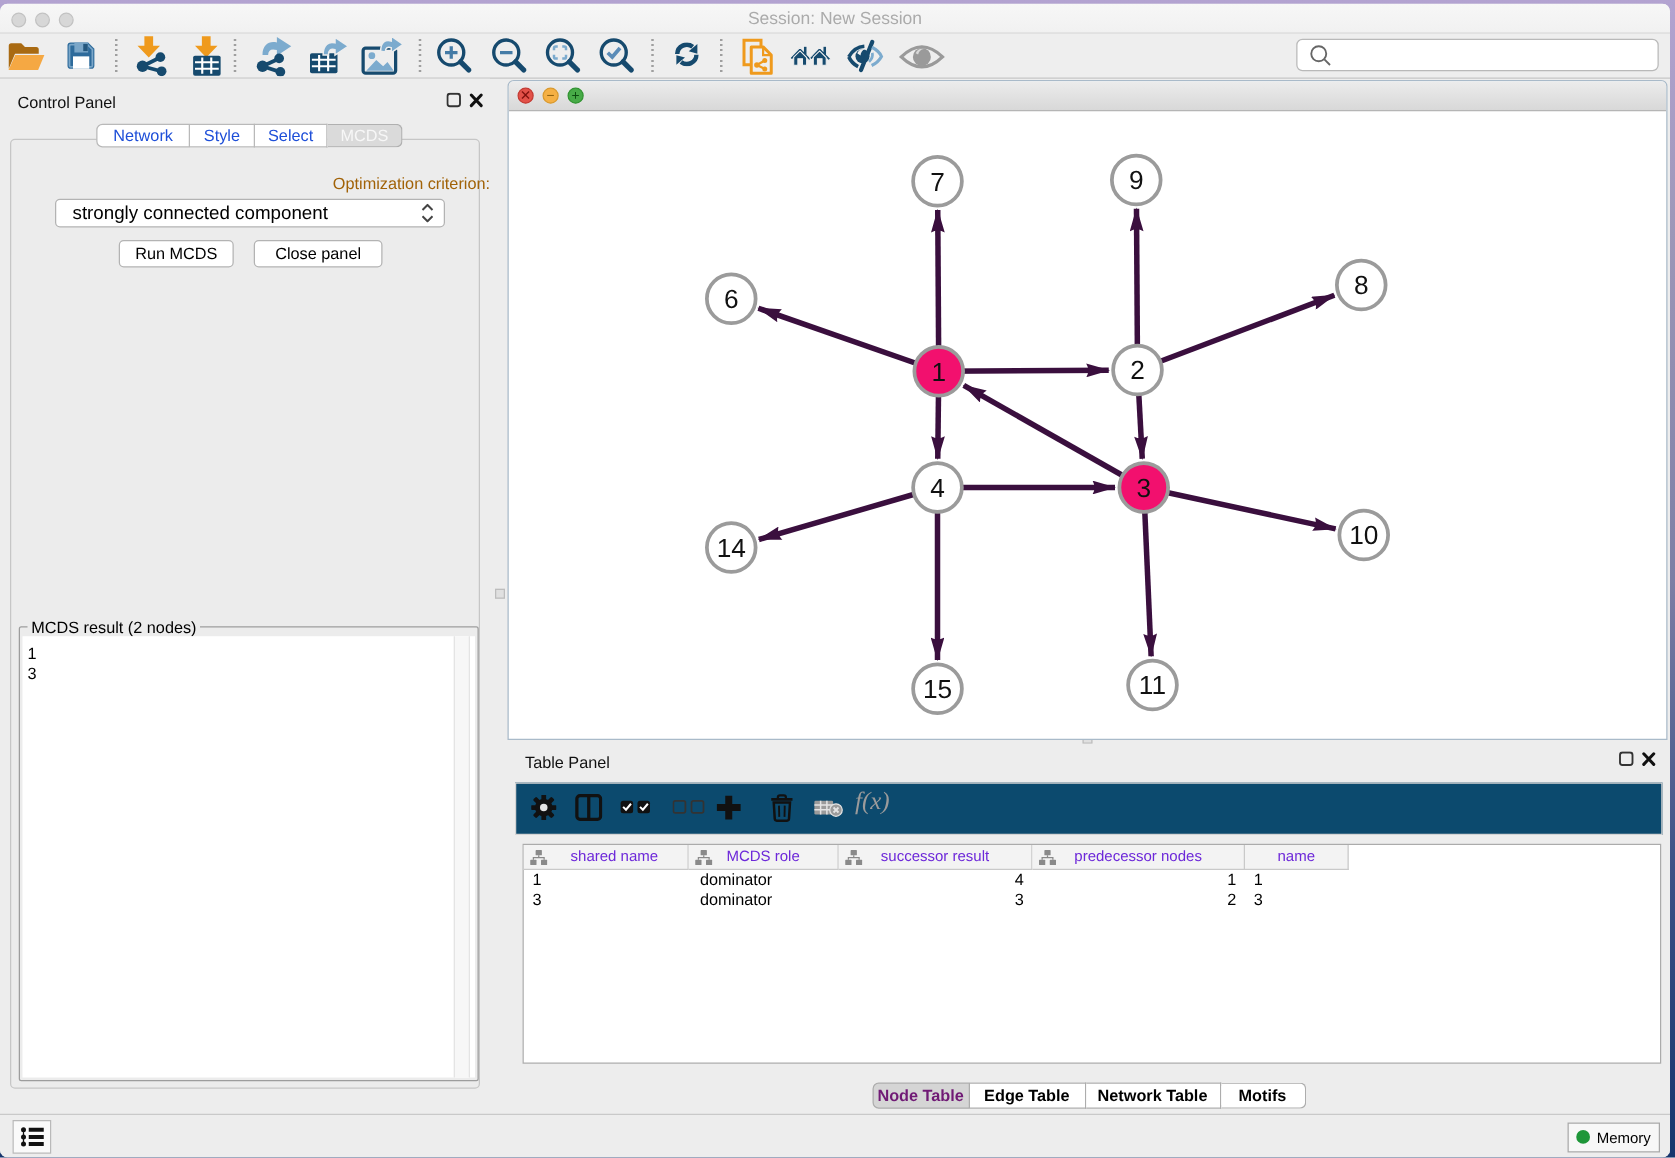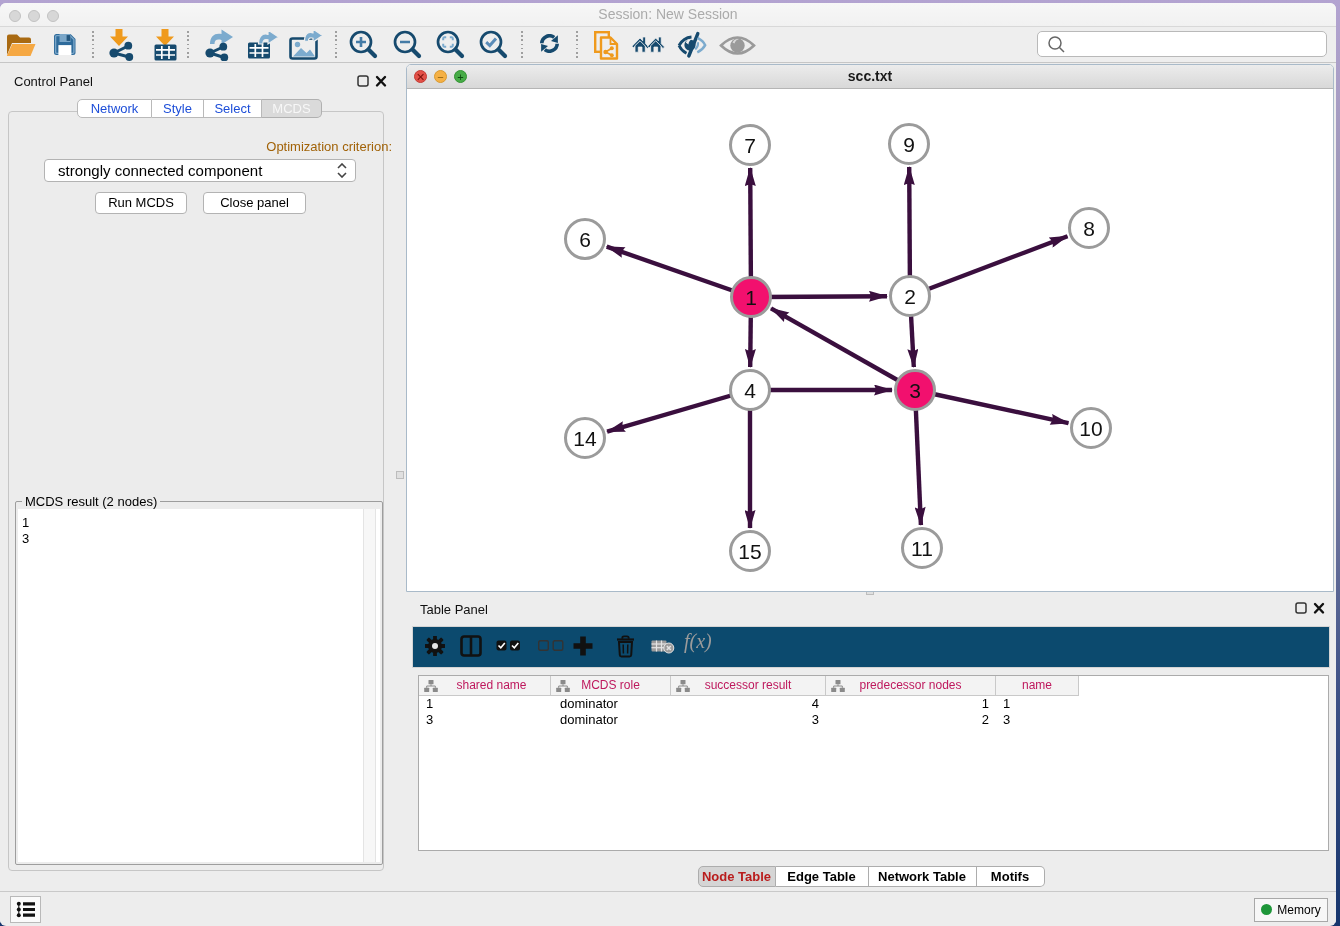--- a/index.html
+++ b/index.html
@@ -73,21 +73,21 @@
   .tl2 { position:absolute; top:5px; width:13px; height:13px; border-radius:50%; font-size:11px;
          text-align:center; line-height:13px; }
   .tablepanel { position:absolute; left:406px; top:592px; width:930px; height:296px; background:#ededed; }
   .tp-title { position:absolute; left:14px; top:7px; font-size:13px; color:#111; }
   .tp-toolbar { position:absolute; left:6px; top:31px; right:6px; height:42px; background:#0c4a6e;
                 border:1px solid #d4d4d4; }
   .tableview { position:absolute; left:12px; top:80px; width:911px; height:176px; background:#fff;
                border:1px solid #ababab; }
   .thead { position:absolute; left:0; top:0; height:20px; background:#f3f3f3;
            border-right:1px solid #c9c9c9; border-bottom:1px solid #c9c9c9;
-           font-size:12px; color:#be185d; text-align:center; line-height:19px; }
+           font-size:12px; color:#6d28d9; text-align:center; line-height:19px; }
   .trow { position:absolute; font-size:13px; color:#000; height:16px; line-height:16px; }
   .btabs { position:absolute; top:271px; left:0; width:100%; text-align:center; }
   .btab { display:inline-block; vertical-align:top; height:21px; line-height:20px; font-size:13px; font-weight:bold;
           background:#fff; border:1px solid #adadad; border-left:none; padding:0; color:#000; }
   .statusbar { position:absolute; left:0; top:888px; width:100%; height:32px;
                background:#ededed; border-top:1px solid #c9c9c9; }
   .listbtn { position:absolute; left:10px; top:4px; width:31px; height:27px; background:#fafafa;
              border:1px solid #b9b9b9; }
   .membtn { position:absolute; right:8px; top:6px; width:74px; height:24px; background:#f7f7f7;
             border:1px solid #a8a8a8; font-size:12px; color:#000; line-height:22px; text-align:center; }
@@ -273,21 +273,20 @@
   </div>
 
   <div style="position:absolute; left:396px; top:468px; width:8px; height:8px; background:#e0e0e0; border:1px solid #bdbdbd;"></div>
   <div style="position:absolute; left:866px; top:586px; width:8px; height:6px; background:#e0e0e0; border:1px solid #bdbdbd;"></div>
 
   <div class="netwin">
     <div class="net-tbar">
       <div class="tl2" style="left:7px; background:#e35148; border:1px solid #c33c35; color:#7e100c;">✕</div>
       <div class="tl2" style="left:27px; background:#f5b044; border:1px solid #d99a2f; color:#8a5d0b;">−</div>
       <div class="tl2" style="left:47px; background:#47ab47; border:1px solid #339433; color:#0c4d10;">+</div>
-      <div class="net-title">scc.txt</div>
     </div>
     <svg id="graph" width="926" height="503" viewBox="0 0 926 503" style="position:absolute; left:0; top:23px;">
       <defs>
         <marker id="arrow" viewBox="0 0 20 11" refX="19" refY="5.5" markerWidth="20" markerHeight="11" orient="auto" markerUnits="userSpaceOnUse">
           <path d="M20 5.5 L1 0 Q4.2 5.5 1 11 Z" fill="#3a0f3e"></path>
         </marker>
       </defs>
       <g stroke="#3a0f3e" stroke-width="4.4" fill="none">
         <line x1="344" y1="209" x2="343.2" y2="80" marker-end="url(#arrow)"></line>
         <line x1="344" y1="209" x2="199.7" y2="158.6" marker-end="url(#arrow)"></line>
@@ -440,21 +439,21 @@
       <div class="trow" style="left:141px;top:20px;">dominator</div>
       <div class="trow" style="left:252px;top:20px; width:148px; text-align:right;">4</div>
       <div class="trow" style="left:407px;top:20px; width:163px; text-align:right;">1</div>
       <div class="trow" style="left:584px;top:20px;">1</div>
       <div class="trow" style="left:7px;  top:36px;">3</div>
       <div class="trow" style="left:141px;top:36px;">dominator</div>
       <div class="trow" style="left:252px;top:36px; width:148px; text-align:right;">3</div>
       <div class="trow" style="left:407px;top:36px; width:163px; text-align:right;">2</div>
       <div class="trow" style="left:584px;top:36px;">3</div>
     </div>
-    <div class="btabs"><span class="btab" style="width:78px;border-left:1px solid #adadad; border-radius:5px 0 0 5px; background:#d5d5d5; color:#b91c1c;">Node Table</span><span class="btab" style="width:93px;">Edge Table</span><span class="btab" style="width:108px;">Network Table</span><span class="btab" style="width:68px;border-radius:0 5px 5px 0;">Motifs</span></div>
+    <div class="btabs"><span class="btab" style="width:78px;border-left:1px solid #adadad; border-radius:5px 0 0 5px; background:#d5d5d5; color:#701a75;">Node Table</span><span class="btab" style="width:93px;">Edge Table</span><span class="btab" style="width:108px;">Network Table</span><span class="btab" style="width:68px;border-radius:0 5px 5px 0;">Motifs</span></div>
   </div>
 
   <div class="statusbar">
     <div class="listbtn">
         <svg style="position:absolute;left:5px;top:4px" width="20" height="17" viewBox="0 0 20 17">
 <g fill="#111">
             <circle cx="2.8" cy="2.8" r="2"></circle>
             <circle cx="2.8" cy="8.5" r="2"></circle>
             <circle cx="2.8" cy="14.2" r="2"></circle>
           </g>

